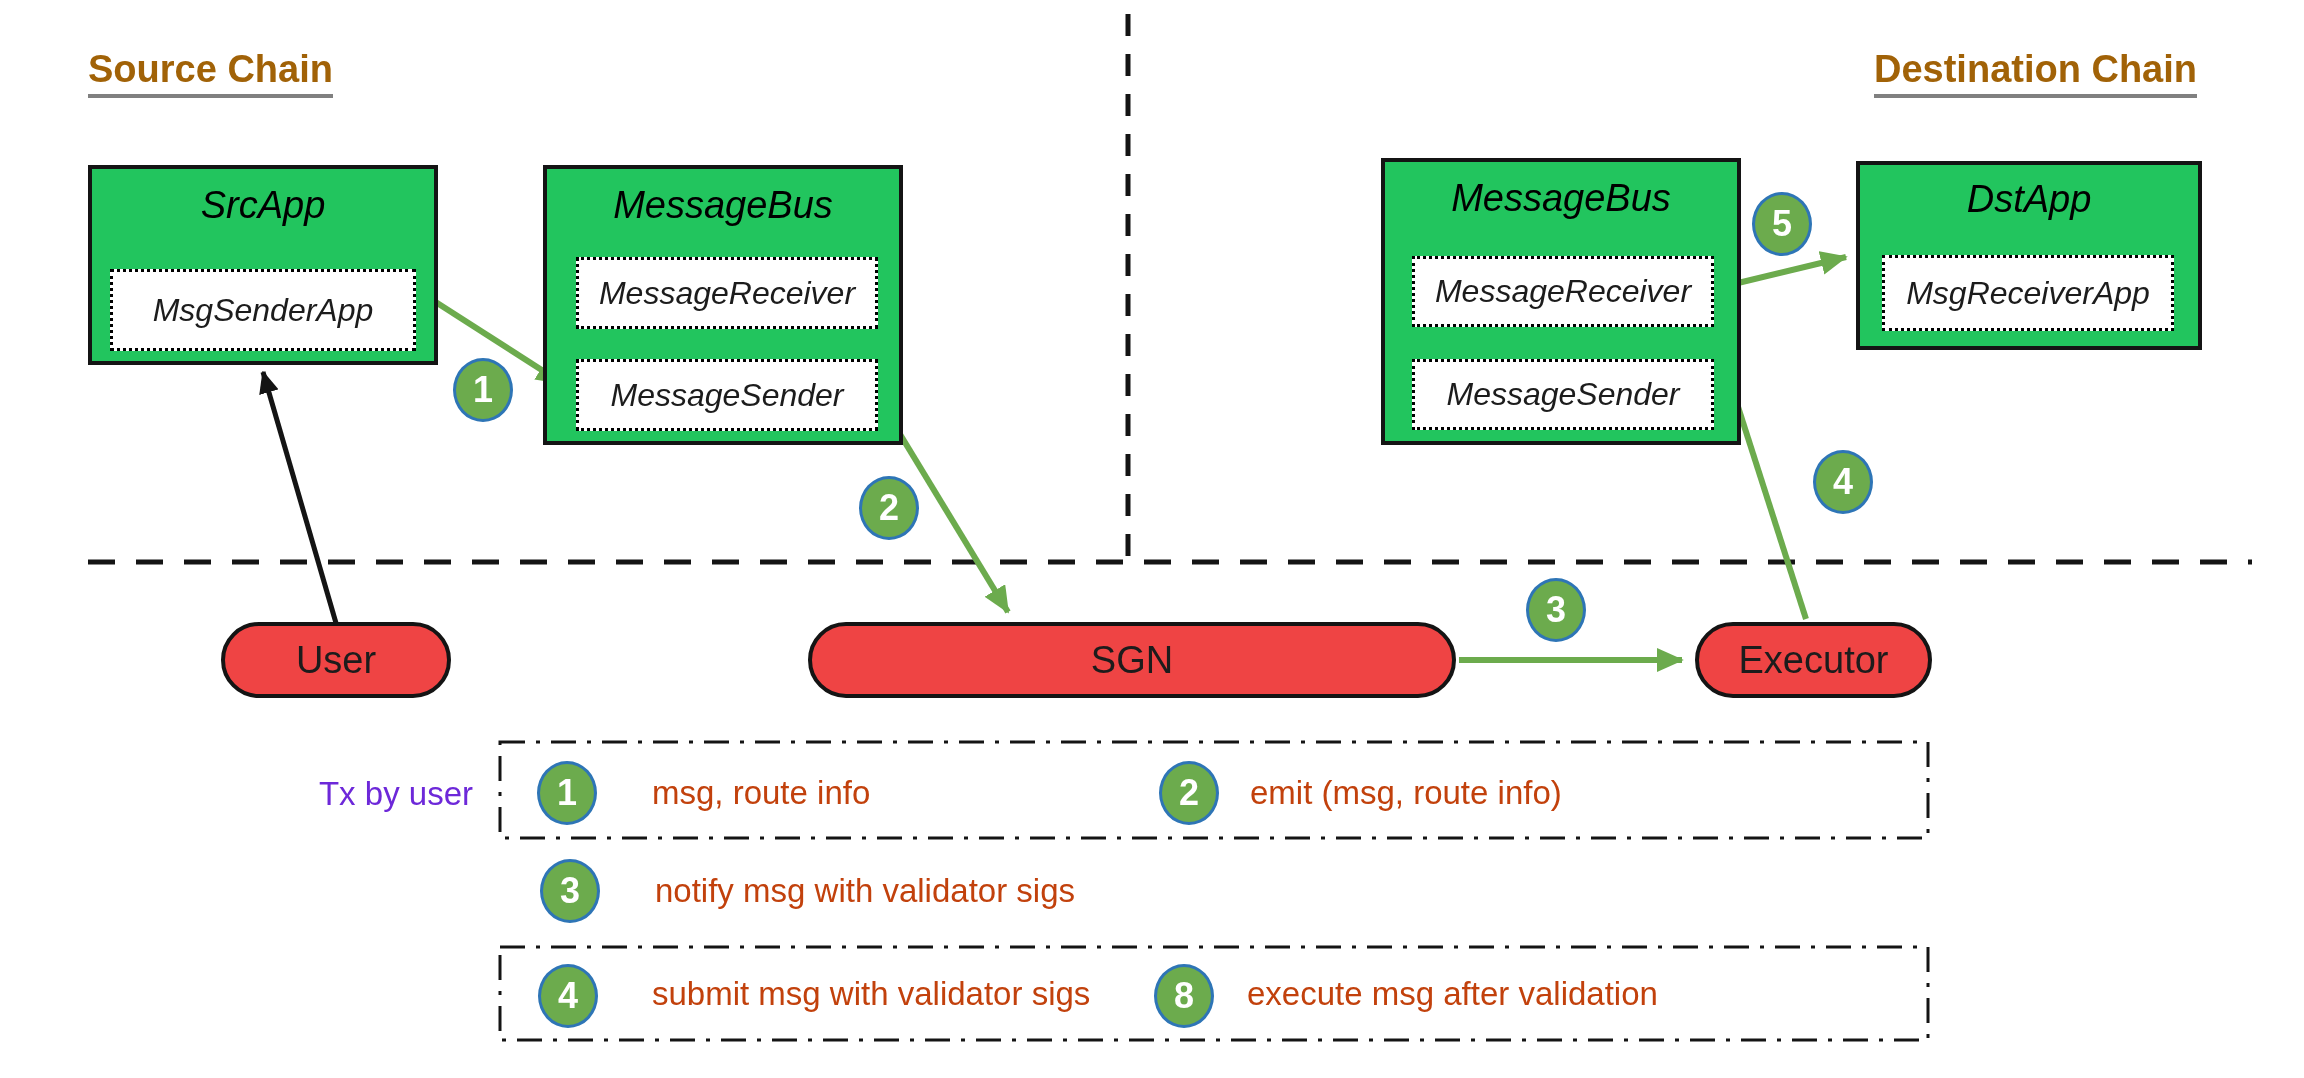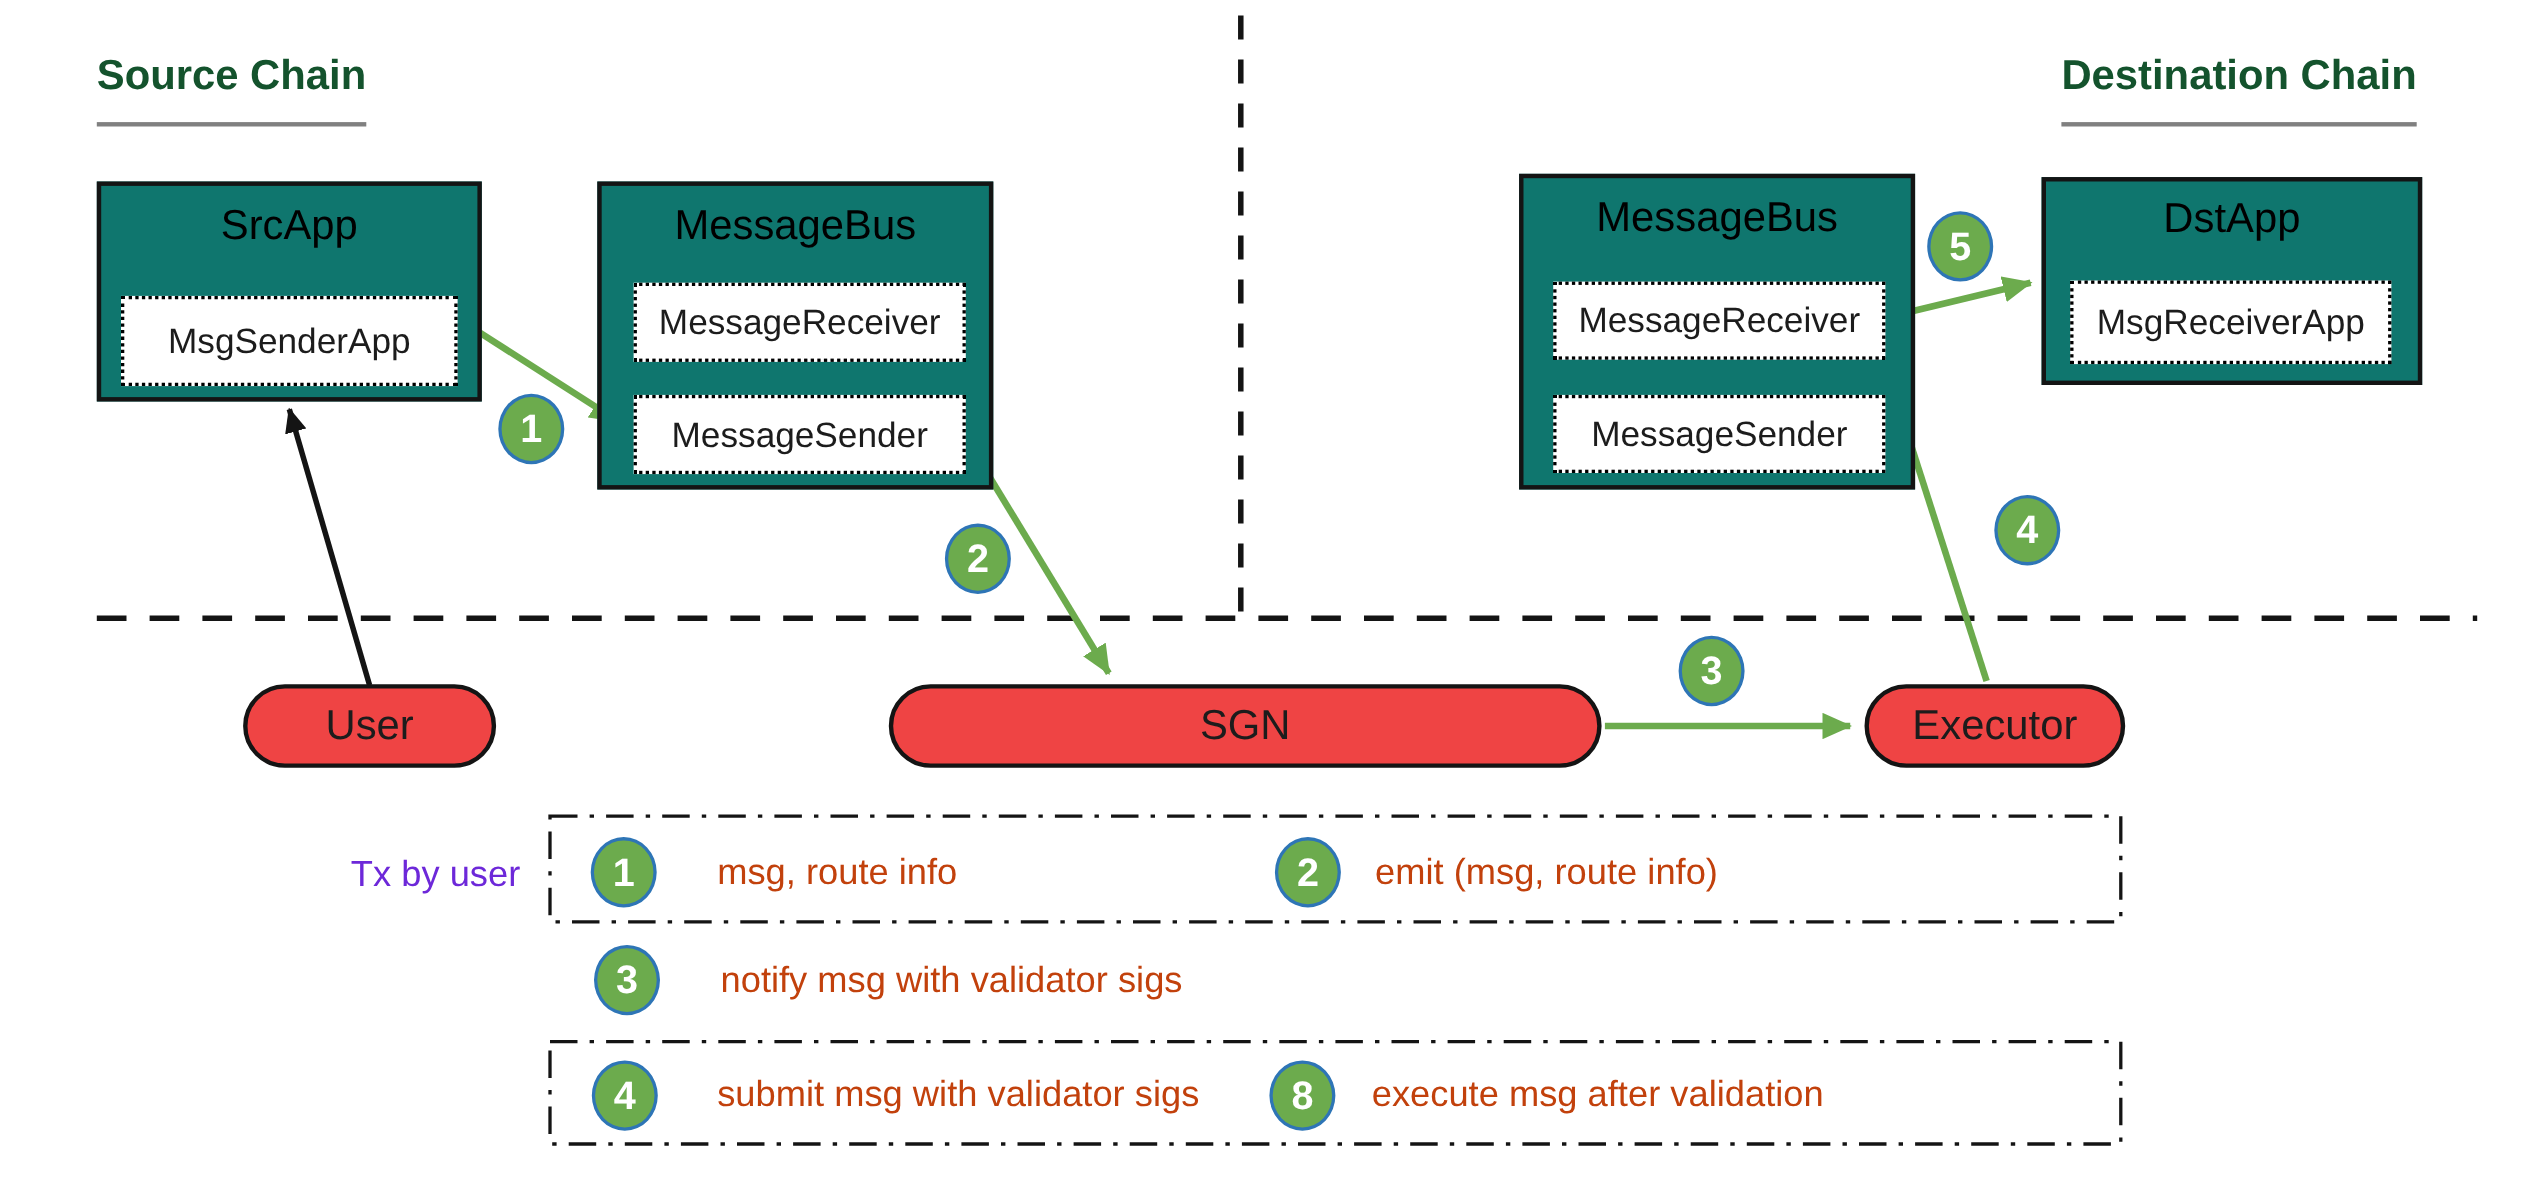--- a/index.html
+++ b/index.html
@@ -4,26 +4,26 @@
 <style>
   * { box-sizing: border-box; margin: 0; padding: 0; }
   body { background: #ffffff; font-family: "Liberation Sans", sans-serif; }
   .canvas {
     position: relative; width: 2304px; height: 1078px;
     background: #ffffff; overflow: hidden; color: #1c1c1c;
   }
   .overlay { position: absolute; left: 0; top: 0; width: 2304px; height: 1078px; }
 
   .chain-label {
-    position: absolute; font-size: 38px; font-weight: bold; color: #14532d;
-    border-bottom: 4px solid #808080; padding-bottom: 20px; white-space: nowrap;
+    position: absolute; font-size: 38px; font-weight: bold; color: #a16207;
+    border-bottom: 4px solid #808080; padding-bottom: 3px; white-space: nowrap;
   }
 
   .node {
-    position: absolute; background: #0f766e; border: 4px solid #141414;
+    position: absolute; background: #22c55e; border: 4px solid #141414; font-style: italic;
   }
   .node-title {
     margin-top: 15px; text-align: center; font-size: 38px; color: #000;
     white-space: nowrap;
   }
   .subnode {
     position: absolute; border: 3px dotted #000; background: #ffffff;
     display: flex; align-items: center; justify-content: center;
     font-size: 32px; white-space: nowrap;
   }

